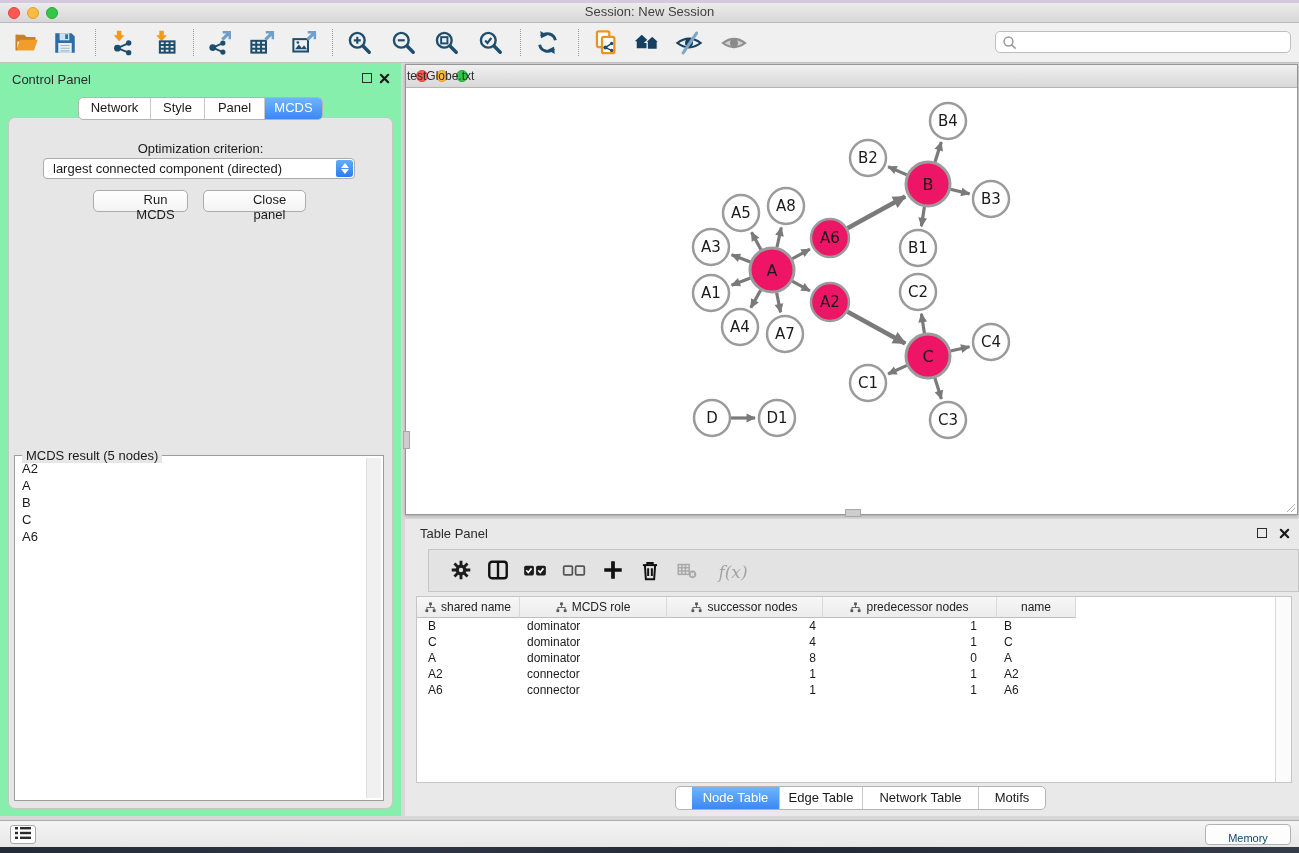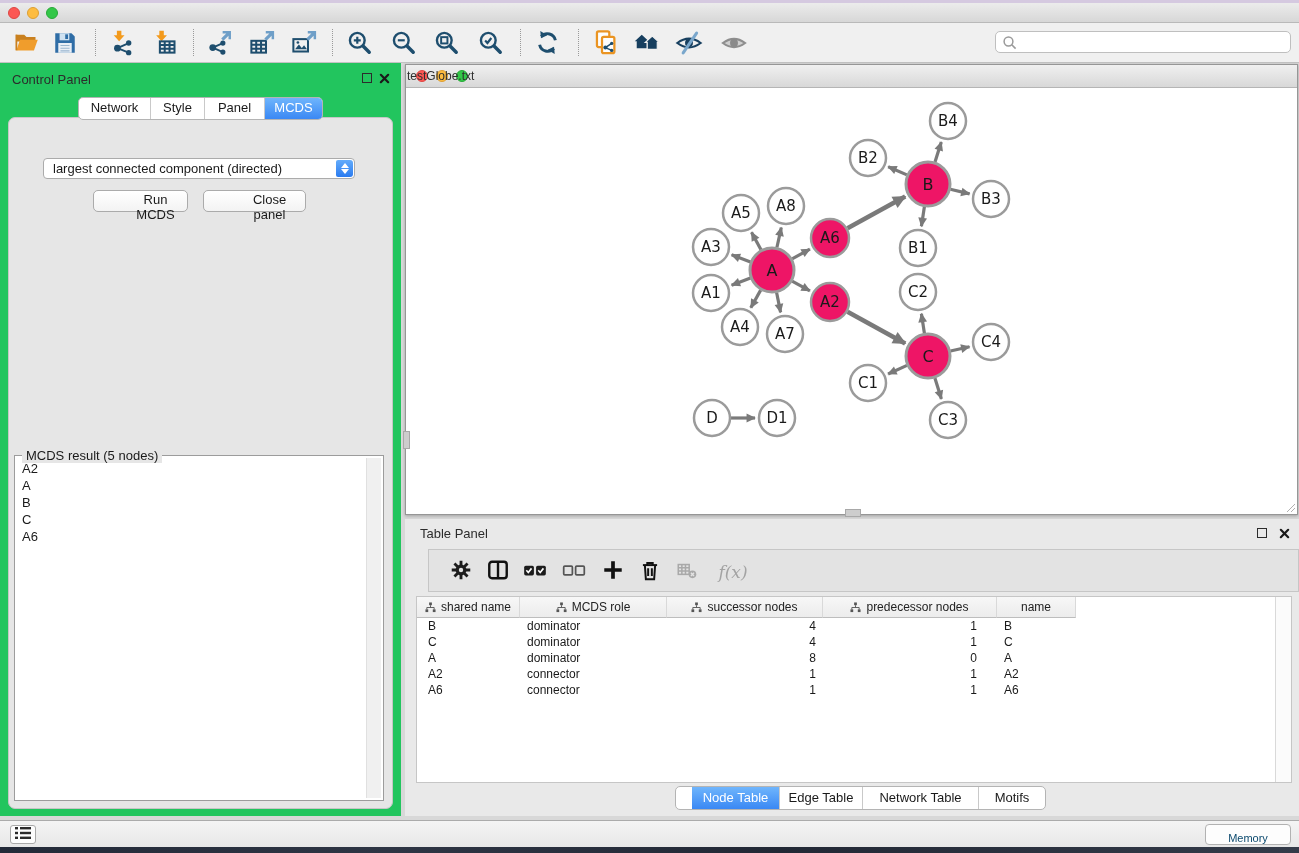--- a/index.html
+++ b/index.html
@@ -20,21 +20,21 @@
   .vsep{position:absolute;top:6px;height:27px;width:0;border-left:1px dotted #9a9a9a;}
   .searchbox{position:absolute;left:995px;top:8px;width:296px;height:22px;background:#fff;border:1px solid #bfbfbf;
              border-radius:5px;box-sizing:border-box;}
   .searchbox svg{position:absolute;left:6px;top:3px;}
   .searchbox input{position:absolute;left:26px;top:1px;width:260px;height:18px;border:none;outline:none;font-size:13px;background:transparent;}
   
   .panel-title{font-size:13px;color:#2c2c2c;}
   .float-box{position:absolute;width:10px;height:10px;border:1.6px solid #2c2c2c;background:transparent;box-sizing:border-box;}
   .close-x{position:absolute;width:11px;height:11px;}
   
-  .control-panel{position:absolute;left:0;top:63px;width:401px;height:753px;background:#22c55e;}
+  .control-panel{position:absolute;left:0;top:63px;width:401px;height:753px;background:#86efac;}
   .control-panel .panel-title{position:absolute;left:12px;top:9px;}
   .cp-content{position:absolute;left:8px;top:54px;width:383px;height:690px;background:#e6e6e6;
               border:1px solid #c6c6c6;border-radius:7px;}
   .seg{display:flex;position:absolute;border:1px solid #b4b4b4;border-radius:5px;background:#fff;overflow:hidden;}
   .seg .tab{font-size:13px;line-height:19px;text-align:center;border-right:1px solid #c9c9c9;color:#1a1a1a;cursor:pointer;}
   .seg .tab:last-child{border-right:none;}
   .seg .tab.sel{background:linear-gradient(#6fb5fc,#3a88f4);color:#fff;}
   .cp-tabs{left:78px;top:34px;height:21px;}
   .opt-label{position:absolute;left:0;top:78px;width:100%;text-align:center;font-size:13px;}
   .dropdown{position:absolute;left:43px;top:95px;width:312px;height:21px;background:#fff;border:1px solid #ababab;
@@ -98,20 +98,21 @@
 </style>
 </head>
 <body>
 
 <div class="screen">
 
   <div class="titlebar">
     <span class="tl red"></span>
     <span class="tl yel"></span>
     <span class="tl grn"></span>
+    <div class="title">Session: New Session</div>
   </div>
   <div class="top-strip"></div>
 
   <div class="main-toolbar">
     <button class="tbtn" style="left:8px">
       <svg width="27" height="27" viewBox="0 0 24 24">
         <path d="M3 5 h7 l2 2 h8 v4 H3z" fill="#c9801f"></path>
           <path d="M3 19 L6.2 9.5 H22 L18.6 19z" fill="#f09d2c"></path>
           <path d="M3 5 V19" stroke="#c9801f" stroke-width="1.6"></path>
         </svg>
@@ -260,20 +261,21 @@
     <svg class="close-x" style="left:379px;top:10px" viewBox="0 0 12 12">
       <path d="M2 2 L10 10 M10 2 L2 10" stroke="#1a1a1a" stroke-width="2.4" stroke-linecap="round"></path>
       </svg>
     <div class="cp-content"></div>
     <div class="seg cp-tabs">
       <div class="tab" style="width:71px">Network</div>
       <div class="tab" style="width:53px">Style</div>
       <div class="tab" style="width:59px">Panel</div>
       <div class="tab sel" style="width:57px">MCDS</div>
     </div>
+    <div class="opt-label">Optimization criterion:</div>
     <div class="dropdown">
       <span class="val">largest connected component (directed)</span>
       <span class="step">
           <span class="up"></span>
           <span class="dn"></span>
         </span>
     </div>
     <button class="mac-btn" style="left:93px;width:95px">Run MCDS</button>
     <button class="mac-btn" style="left:203px;width:103px">Close panel</button>
     <div class="groupbox">

